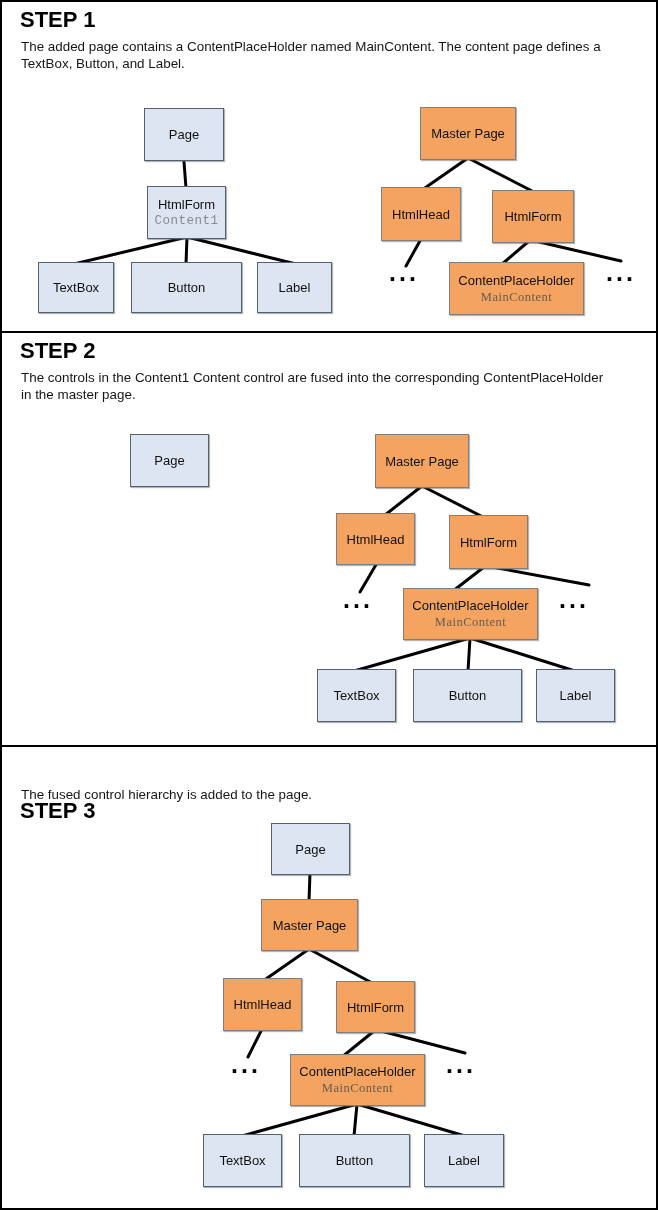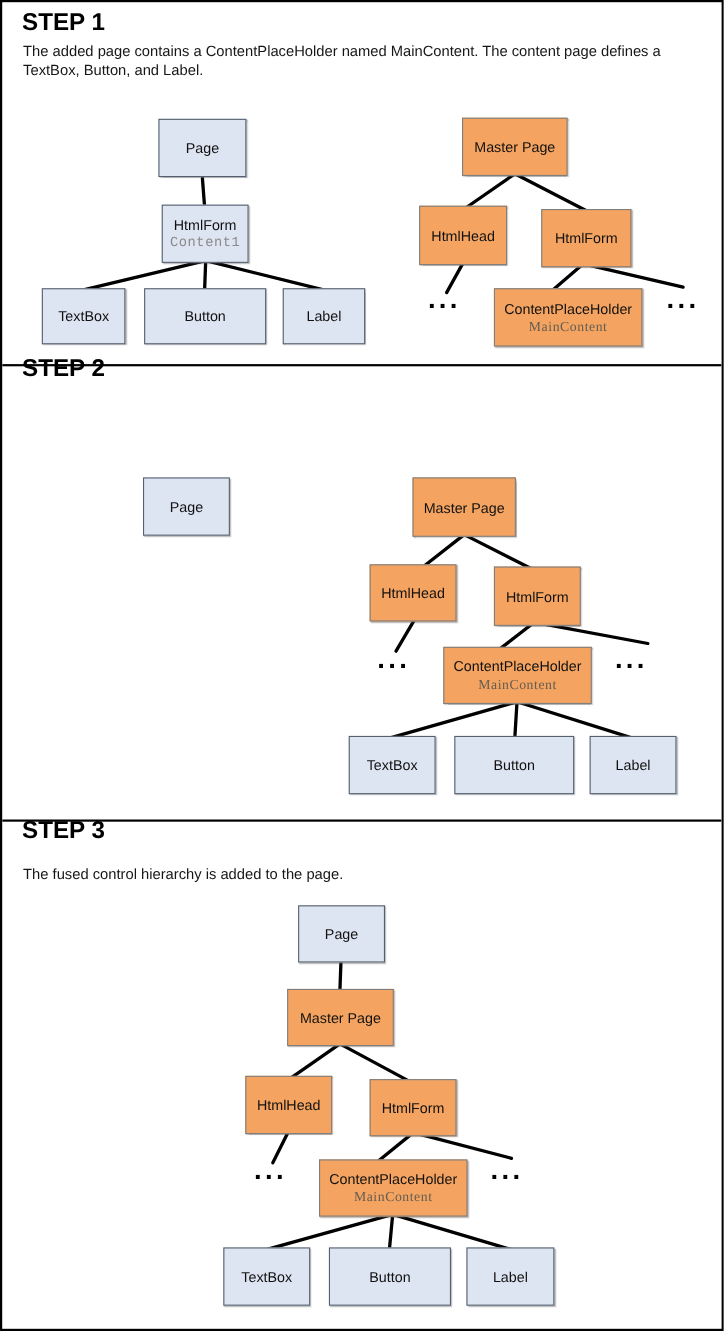--- a/index.html
+++ b/index.html
@@ -148,22 +148,24 @@
   </div>
   <div class="node master-ctrl" style="left:447px;top:260px;width:135px;height:53px">
     <span>ContentPlaceHolder</span>
     <span class="sub brown">MainContent</span>
   </div>
   <div class="ellipsis" style="left:387px;top:256px">...</div>
   <div class="ellipsis" style="left:604px;top:256px">...</div>
 
   <div class="separator" style="top:329px"></div>
 
-  <div class="step-title" style="top:320px">STEP 2</div>
+  <div class="step-title" style="top:336px">STEP 2</div>
   <div class="step-desc" style="top:367px">
+    <div>The controls in the Content1 Content control are fused into the corresponding ContentPlaceHolder</div>
+    <div>in the master page.</div>
   </div>
 
   <div class="node content-ctrl" style="left:128px;top:432px;width:79px;height:53px">
     <span>Page</span>
   </div>
   <div class="node master-ctrl" style="left:373px;top:432px;width:94px;height:54px">
     <span>Master Page</span>
   </div>
   <div class="node master-ctrl" style="left:334px;top:511px;width:79px;height:52px">
     <span>HtmlHead</span>
@@ -182,21 +184,21 @@
   </div>
   <div class="node content-ctrl" style="left:411px;top:667px;width:109px;height:53px">
     <span>Button</span>
   </div>
   <div class="node content-ctrl" style="left:534px;top:667px;width:79px;height:53px">
     <span>Label</span>
   </div>
 
   <div class="separator" style="top:743px"></div>
 
-  <div class="step-title" style="top:740px">STEP 3</div>
+  <div class="step-title" style="top:796px">STEP 3</div>
   <div class="step-desc" style="top:784px">
     <div>The fused control hierarchy is added to the page.</div>
   </div>
 
   <div class="node content-ctrl" style="left:269px;top:821px;width:79px;height:52px">
     <span>Page</span>
   </div>
   <div class="node master-ctrl" style="left:259px;top:897px;width:97px;height:52px">
     <span>Master Page</span>
   </div>

